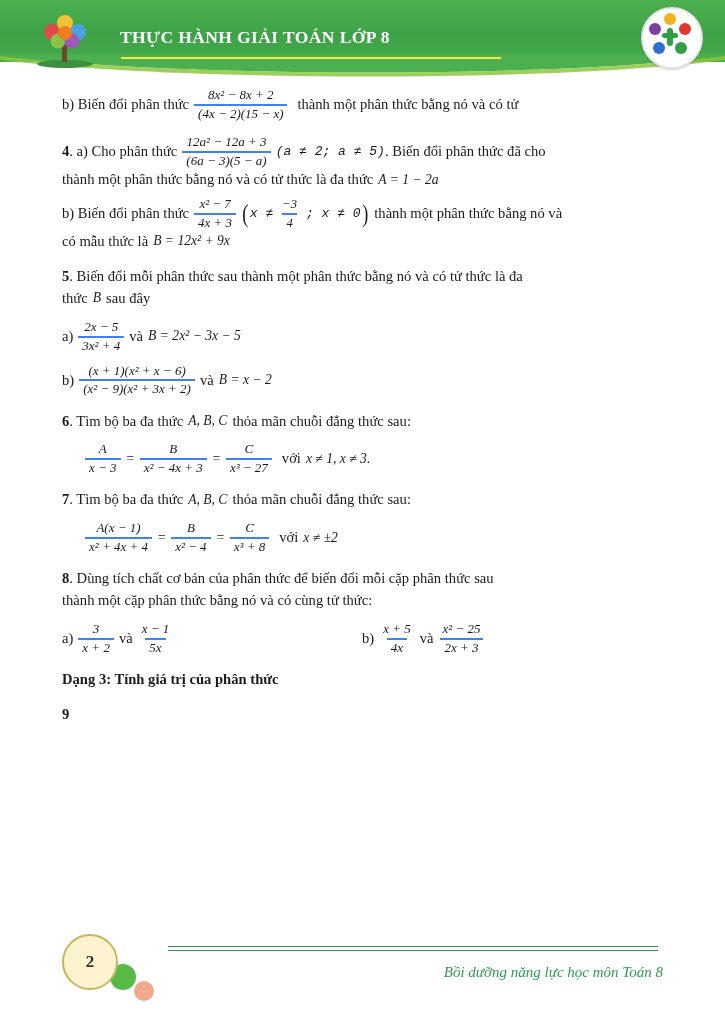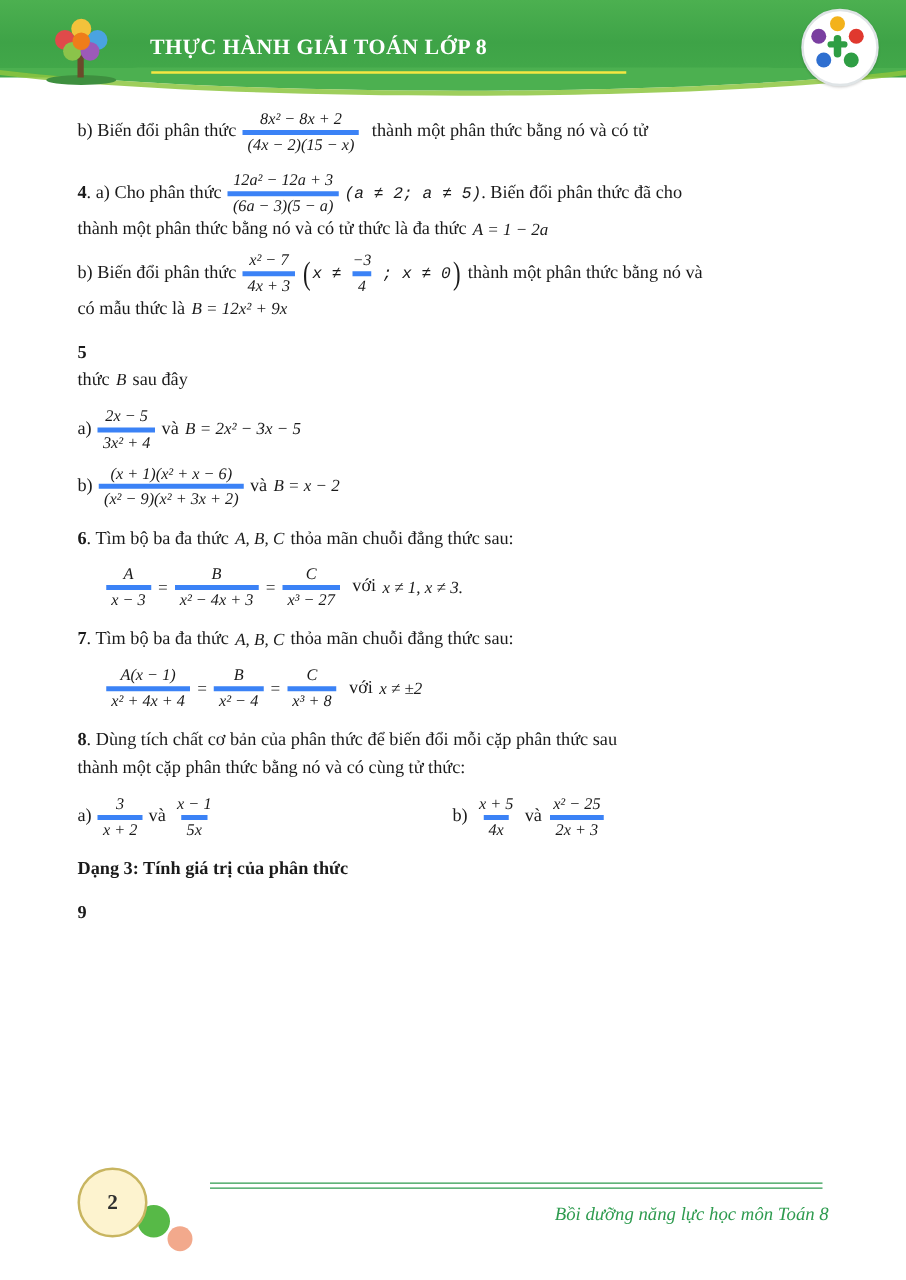--- a/index.html
+++ b/index.html
@@ -122,21 +122,21 @@
     font-style: italic;
     font-size: 13px;
     line-height: 1.15;
   }
   .frac .num {
     padding: 0 4px 1px 4px;
     white-space: nowrap;
   }
   .frac .den {
     padding: 1px 4px 0 4px;
-    border-top: 4px solid #3b82f6;
+    border-top: 2px solid #3b82f6;
     white-space: nowrap;
   }
   .frac.small { font-size: 12.6px; }
 
   .inlinemath {
     font-style: italic;
     font-size: 13.6px;
     white-space: nowrap;
   }
   .paren-big {
@@ -316,20 +316,21 @@
     <div class="line">
       <span class="txt">có mẫu thức là</span>
       <span class="sp"></span>
       <span class="inlinemath">B = 12x² + 9x</span>
     </div>
   </div>
 
   <div class="block">
     <div class="line">
       <span class="txt bold">5</span>
+      <span class="txt">. Biến đổi mỗi phân thức sau thành một phân thức bằng nó và có tử thức là đa</span>
     </div>
     <div class="line">
       <span class="txt">thức</span>
       <span class="sp"></span>
       <span class="inlinemath">B</span>
       <span class="sp"></span>
       <span class="txt">sau đây</span>
     </div>
     <div class="line" style="margin-top:10px">
       <span class="txt">a)</span>

